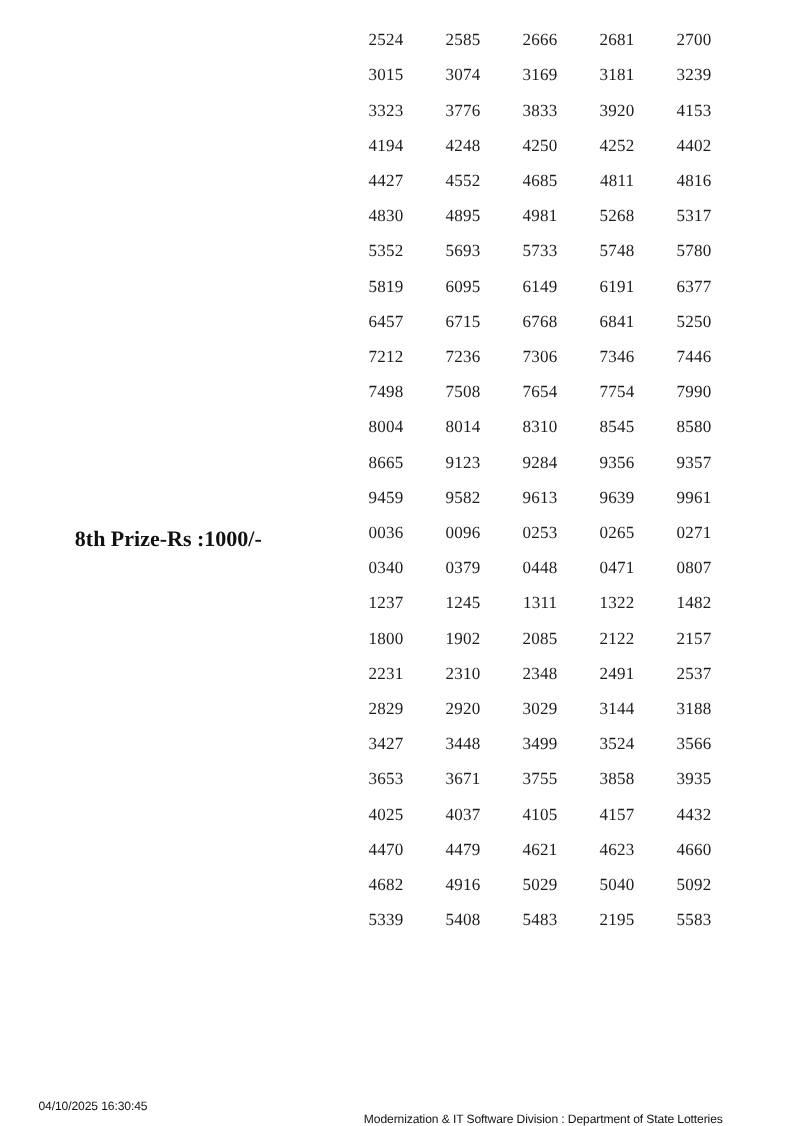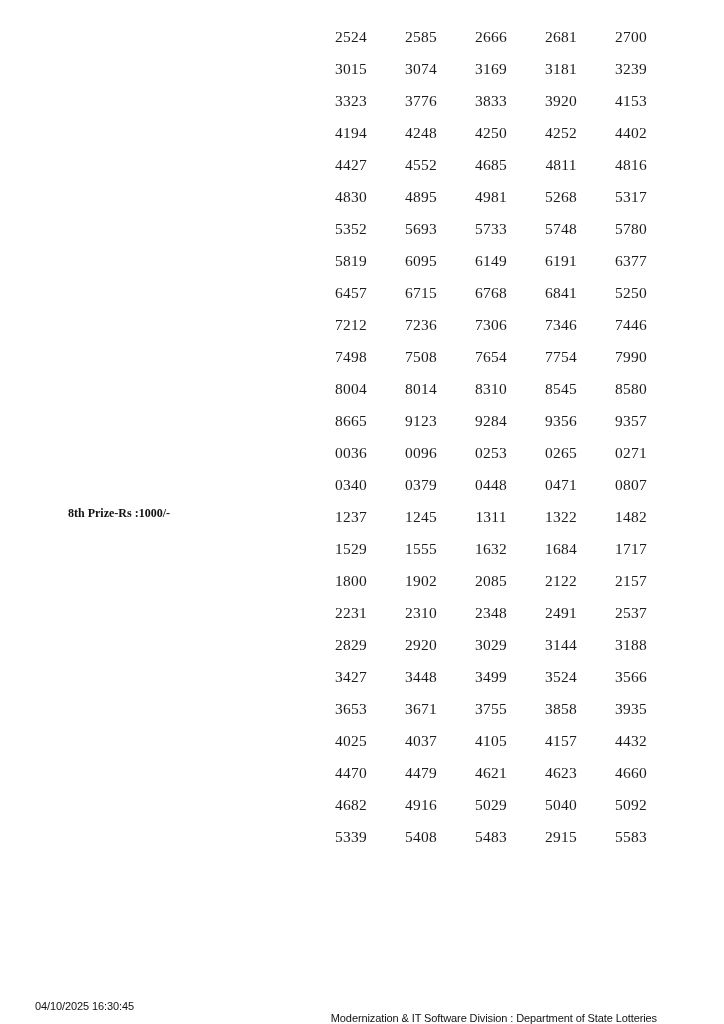--- a/index.html
+++ b/index.html
@@ -12,22 +12,22 @@
     width: 724px;
     height: 1024px;
     background: #ffffff;
     overflow: hidden;
     font-family: "Liberation Serif", serif;
     color: #1c1c1c;
   }
   .prize-label {
     position: absolute;
     left: 68px;
-    top: 504px;
-    font-size: 12px;
+    top: 481px;
+    font-size: 20px;
     font-weight: bold;
     color: #111111;
     white-space: nowrap;
     line-height: 18px;
   }
   .numbers-grid {
     position: absolute;
     left: 316px;
     top: 21px;
   }
@@ -157,20 +157,27 @@
         <span class="num-cell">8580</span>
       </div>
       <div class="num-row">
         <span class="num-cell">8665</span>
         <span class="num-cell">9123</span>
         <span class="num-cell">9284</span>
         <span class="num-cell">9356</span>
         <span class="num-cell">9357</span>
       </div>
       <div class="num-row">
+        <span class="num-cell">9459</span>
+        <span class="num-cell">9582</span>
+        <span class="num-cell">9613</span>
+        <span class="num-cell">9639</span>
+        <span class="num-cell">9961</span>
+      </div>
+      <div class="num-row">
         <span class="num-cell">0036</span>
         <span class="num-cell">0096</span>
         <span class="num-cell">0253</span>
         <span class="num-cell">0265</span>
         <span class="num-cell">0271</span>
       </div>
       <div class="num-row">
         <span class="num-cell">0340</span>
         <span class="num-cell">0379</span>
         <span class="num-cell">0448</span>
@@ -178,27 +185,20 @@
         <span class="num-cell">0807</span>
       </div>
       <div class="num-row">
         <span class="num-cell">1237</span>
         <span class="num-cell">1245</span>
         <span class="num-cell">1311</span>
         <span class="num-cell">1322</span>
         <span class="num-cell">1482</span>
       </div>
       <div class="num-row">
-        <span class="num-cell">1529</span>
-        <span class="num-cell">1555</span>
-        <span class="num-cell">1632</span>
-        <span class="num-cell">1684</span>
-        <span class="num-cell">1717</span>
-      </div>
-      <div class="num-row">
         <span class="num-cell">1800</span>
         <span class="num-cell">1902</span>
         <span class="num-cell">2085</span>
         <span class="num-cell">2122</span>
         <span class="num-cell">2157</span>
       </div>
       <div class="num-row">
         <span class="num-cell">2231</span>
         <span class="num-cell">2310</span>
         <span class="num-cell">2348</span>
@@ -244,21 +244,21 @@
         <span class="num-cell">4682</span>
         <span class="num-cell">4916</span>
         <span class="num-cell">5029</span>
         <span class="num-cell">5040</span>
         <span class="num-cell">5092</span>
       </div>
       <div class="num-row">
         <span class="num-cell">5339</span>
         <span class="num-cell">5408</span>
         <span class="num-cell">5483</span>
-        <span class="num-cell">2915</span>
+        <span class="num-cell">2195</span>
         <span class="num-cell">5583</span>
       </div>
     </div>
 
   <div class="footer">
     <span class="footer-datetime">04/10/2025 16:30:45</span>
     <span class="footer-division">Modernization &amp; IT Software Division : Department of State Lotteries</span>
     <span class="footer-page">Page 4</span>
   </div>
 

